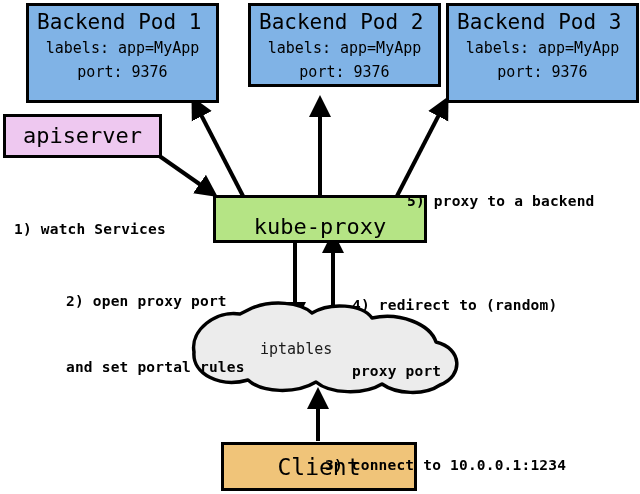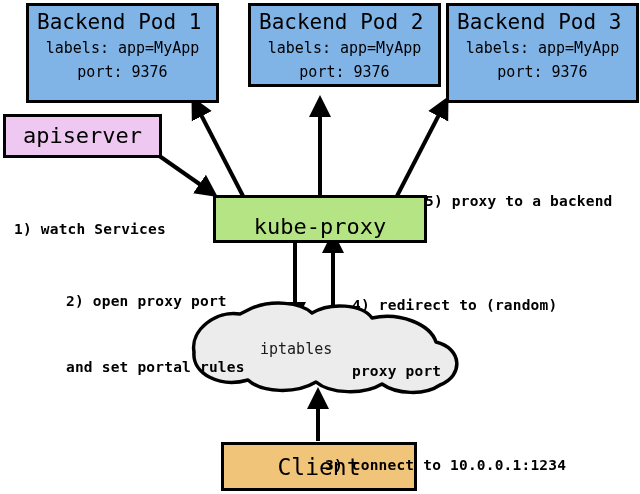--- a/index.html
+++ b/index.html
@@ -176,17 +176,17 @@
 
   <div class="annot" style="left:325px; top:410px;">
     <div>3) connect to 10.0.0.1:1234</div>
   </div>
 
   <div class="annot" style="left:352px; top:250px;">
     <div>4) redirect to (random)</div>
     <div>proxy port</div>
   </div>
 
-  <div class="annot" style="left:425px; top:146px;">
+  <div class="annot" style="left:407px; top:146px;">
     <div>5) proxy to a backend</div>
   </div>
 
 </div>
 
 </body></html>

